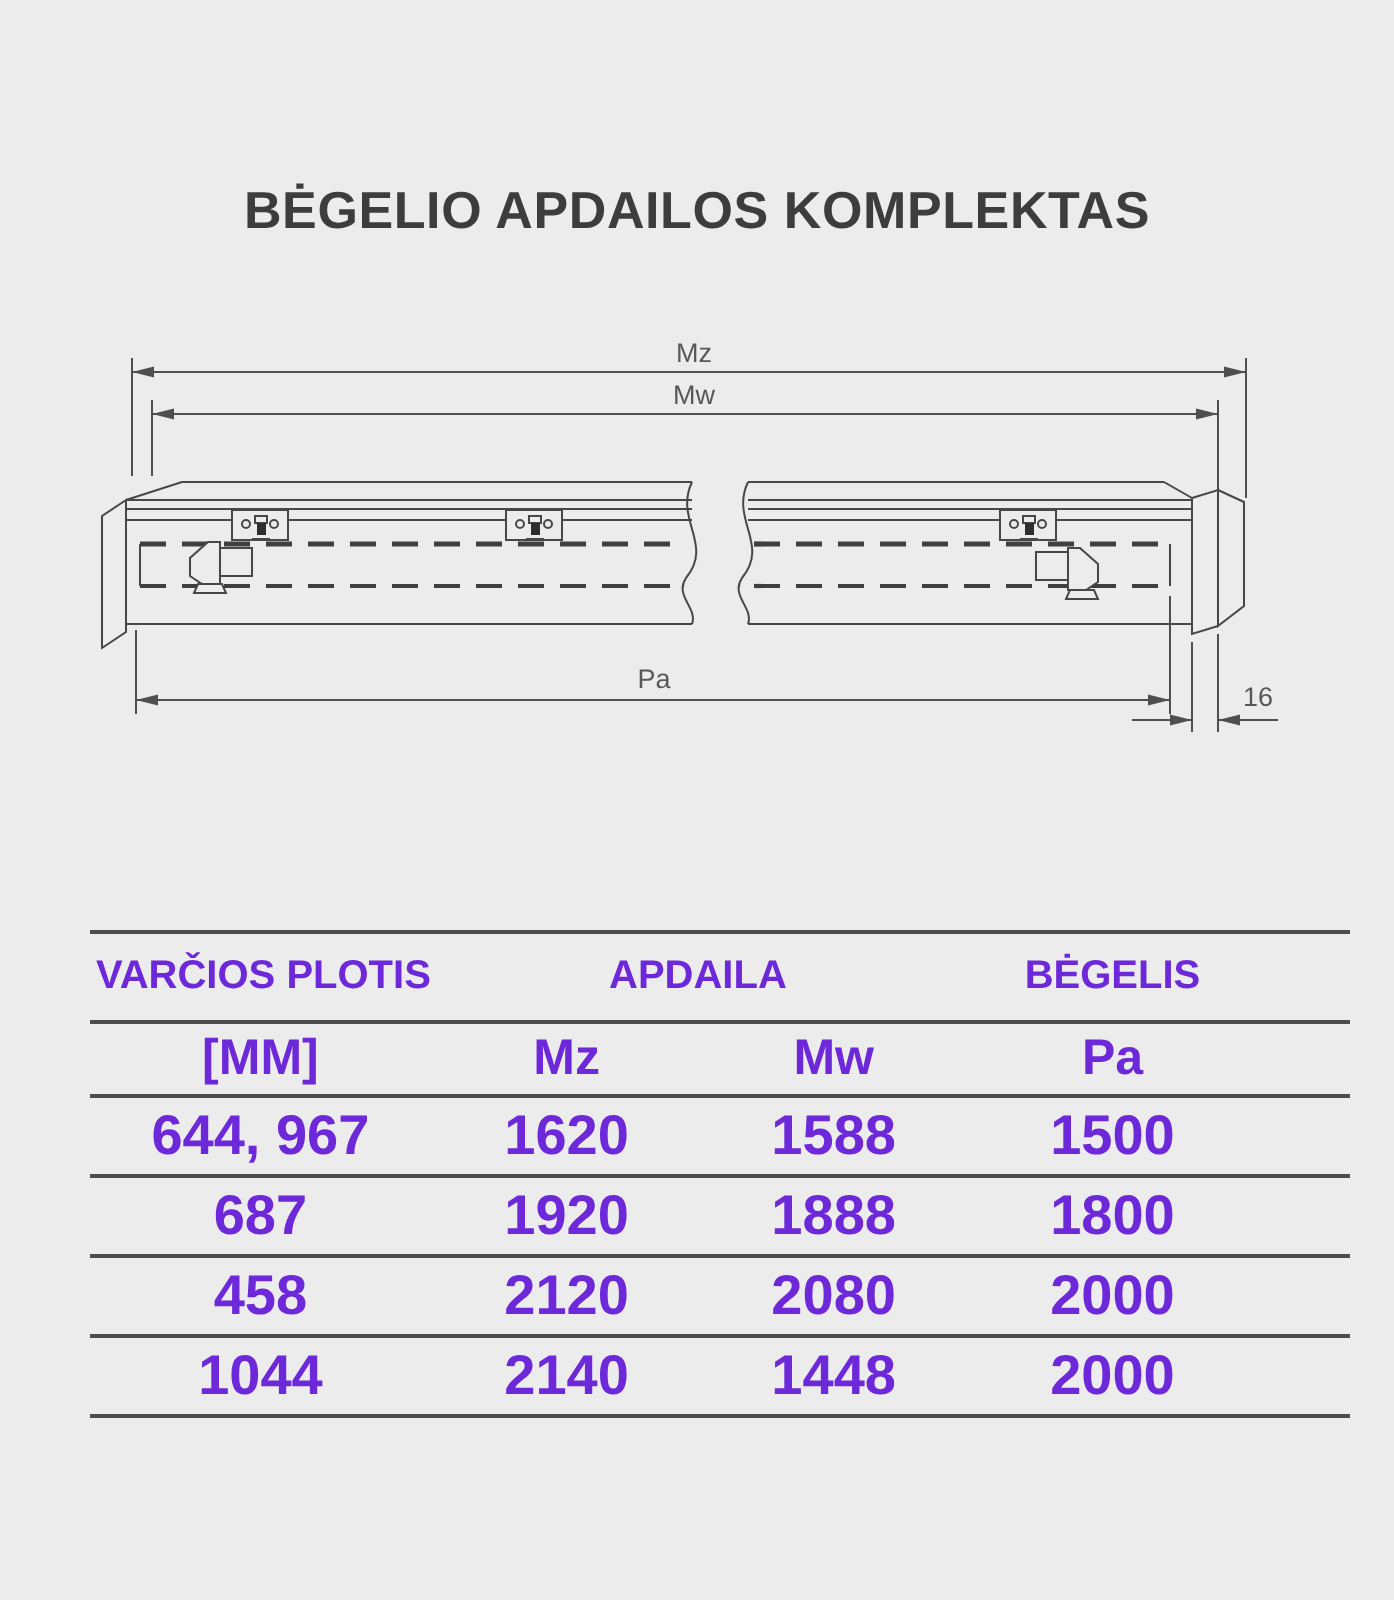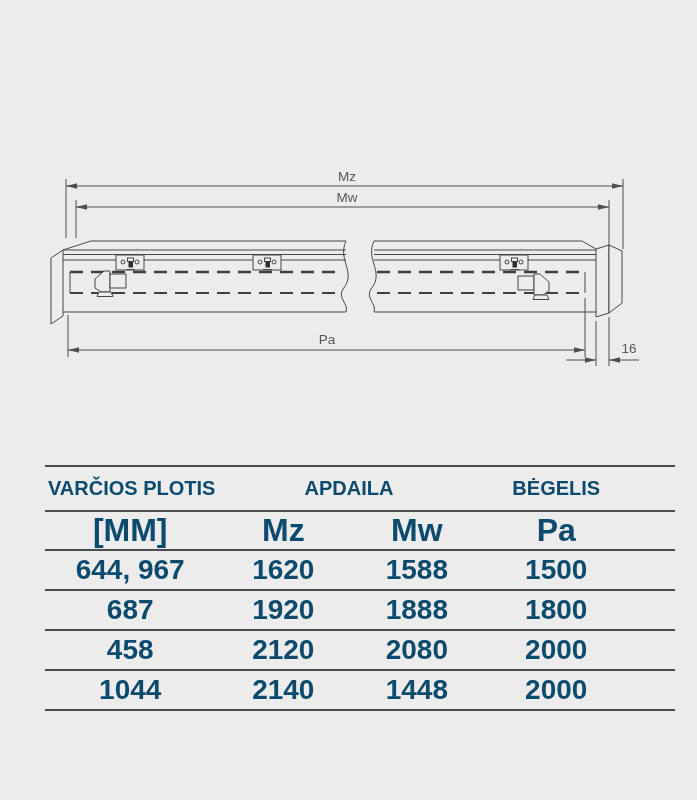--- a/index.html
+++ b/index.html
@@ -27,36 +27,37 @@
   svg.drawing .dark{fill:#2e2e2e;stroke:none;}
   table.spec{
     position:absolute;top:465px;left:45px;
     width:630px;
     border-collapse:collapse;
     border-top:2px solid #4d4d4d;
     border-bottom:2px solid #4d4d4d;
   }
   table.spec tr{border-bottom:2px solid #4d4d4d;}
   table.spec th, table.spec td{
-    text-align:center;color:#0c4a6e;font-weight:bold;padding:0;
+    text-align:center;color:#6d28d9;font-weight:bold;padding:0;
   }
   tr.hdr1{height:45px;}
   tr.hdr1 th{font-size:20px;}
   tr.hdr1 th.first{text-align:left;padding-left:3px;white-space:nowrap;}
   tr.hdr2{height:37px;}
-  tr.hdr2 th{font-size:32px;}
+  tr.hdr2 th{font-size:25px;}
   tr.datarow{height:40px;}
   tr.datarow td{font-size:28px;}
   .c4{padding-right:45px !important;}
 </style>
 </head>
 <body>
 
 <div class="page">
 
+  <div class="title">BĖGELIO APDAILOS KOMPLEKTAS</div>
 
   <svg class="drawing" width="697" height="235" viewBox="0 155 697 235">
 
     <g>
       <path class="dim" d="M66,179 V238"></path>
       <path class="dim" d="M623,179 V249"></path>
       <path class="dim" d="M66,186 H623"></path>
       <polygon class="arrow" points="66,186 77,183.2 77,188.8"></polygon>
       <polygon class="arrow" points="623,186 612,183.2 612,188.8"></polygon>
       <text x="347" y="181" text-anchor="middle">Mz</text>

